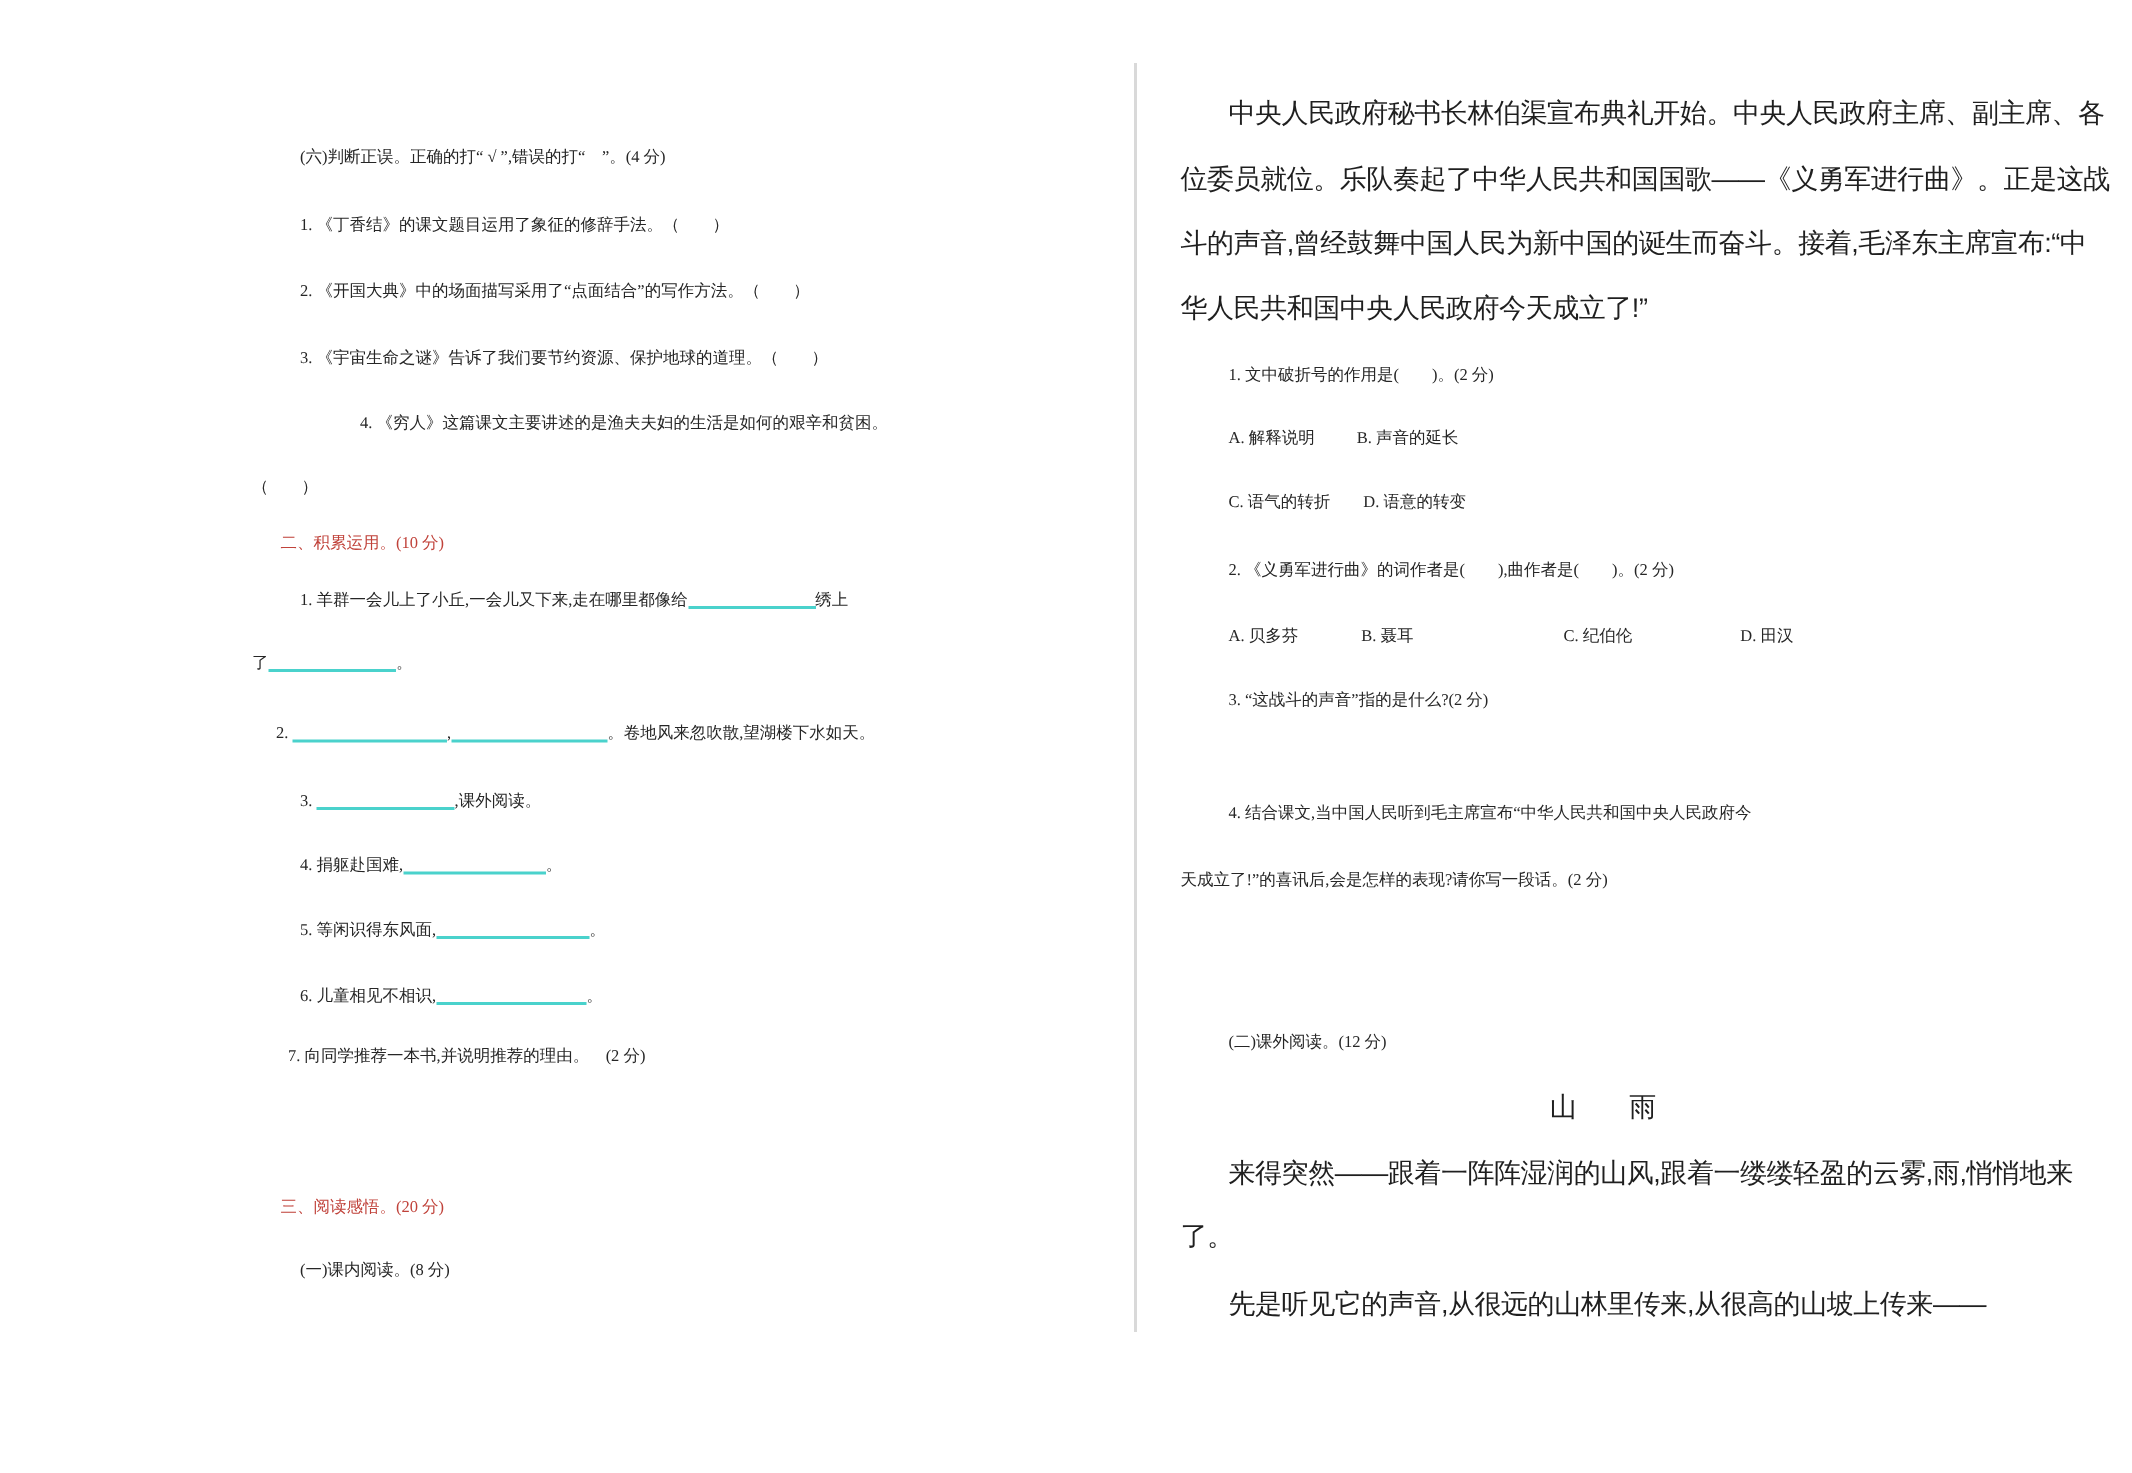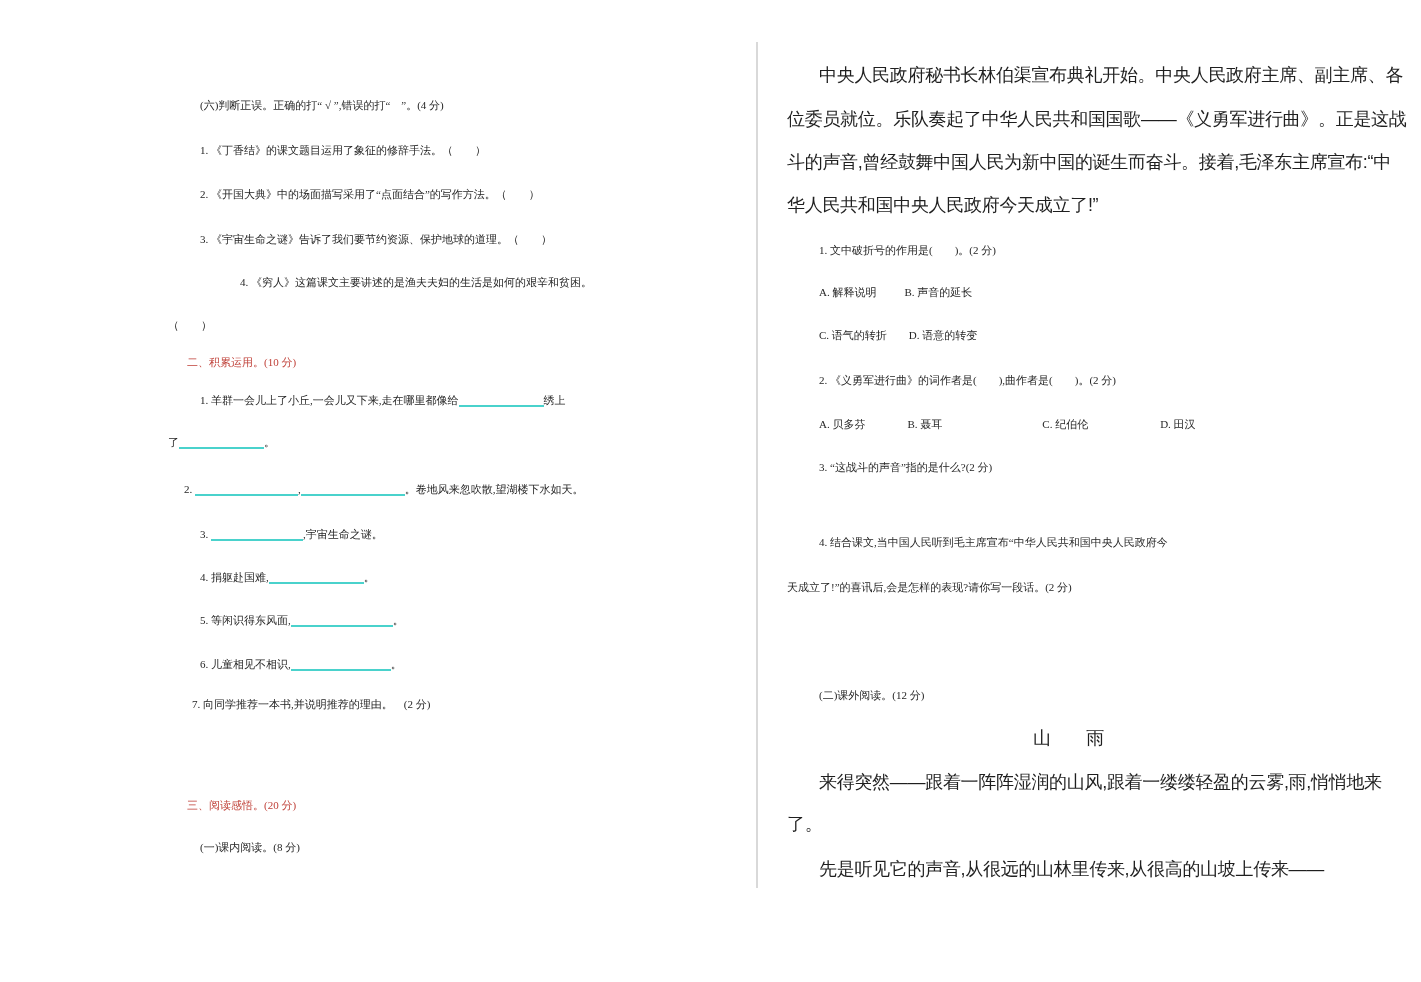--- a/index.html
+++ b/index.html
@@ -62,21 +62,21 @@
       <div class="line song" style="top: 93px; left: 200px;"><span>(六)判断正误。正确的打“ √ ”,错误的打“　”。(4 分)</span></div>
       <div class="line song" style="top: 138px; left: 200px;"><span>1. 《丁香结》的课文题目运用了象征的修辞手法。（　　）</span></div>
       <div class="line song" style="top: 182px; left: 200px;"><span>2. 《开国大典》中的场面描写采用了“点面结合”的写作方法。（　　）</span></div>
       <div class="line song" style="top: 227px; left: 200px;"><span>3. 《宇宙生命之谜》告诉了我们要节约资源、保护地球的道理。（　　）</span></div>
       <div class="line song" style="top: 270px; left: 200px; margin-left: 40px;"><span>4. 《穷人》这篇课文主要讲述的是渔夫夫妇的生活是如何的艰辛和贫困。</span></div>
       <div class="line song" style="top: 313px; left: 168px;"><span>（　　）</span></div>
       <div class="line red" style="top: 350px; left: 168px;"><span>二、积累运用。(10 分)</span></div>
       <div class="line song" style="top: 388px; left: 200px;"><span>1.  羊群一会儿上了小丘,一会儿又下来,走在哪里都像给</span><span class="blank" style="width: 85px;"></span><span>绣上</span></div>
       <div class="line song" style="top: 430px; left: 168px;"><span>了</span><span class="blank" style="width: 85px;"></span><span>。</span></div>
       <div class="line song" style="top: 477px; left: 184px;"><span>2. </span><span class="blank" style="width: 103px;"></span><span>,</span><span class="blank" style="width: 104px;"></span><span>。卷地风来忽吹散,望湖楼下水如天。</span></div>
-      <div class="line song" style="top: 522px; left: 200px;"><span>3. </span><span class="blank" style="width: 92px;"></span><span>,宇宙生命之谜。</span></div>
+      <div class="line song" style="top: 522px; left: 200px;"><span>3. </span><span class="blank" style="width: 92px;"></span><span>,课外阅读。</span></div>
       <div class="line song" style="top: 565px; left: 200px;"><span>4.  捐躯赴国难,</span><span class="blank" style="width: 95px;"></span><span>。</span></div>
       <div class="line song" style="top: 608px; left: 200px;"><span>5.  等闲识得东风面,</span><span class="blank" style="width: 102px;"></span><span>。</span></div>
       <div class="line song" style="top: 652px; left: 200px;"><span>6.  儿童相见不相识,</span><span class="blank" style="width: 100px;"></span><span>。</span></div>
       <div class="line song" style="top: 692px; left: 192px;"><span>7. 向同学推荐一本书,并说明推荐的理由。　(2 分)</span></div>
       <div class="line red" style="top: 793px; left: 168px;"><span>三、阅读感悟。(20 分)</span></div>
       <div class="line song" style="top: 835px; left: 200px;"><span>(一)课内阅读。(8 分)</span></div>
     </div>
   <div id="right-column">
       <div class="line hei" style="top: 63px; left: 819px;"><span>中央人民政府秘书长林伯渠宣布典礼开始。中央人民政府主席、副主席、各</span></div>
       <div class="line hei" style="top: 107px; left: 787px;"><span>位委员就位。乐队奏起了中华人民共和国国歌——《义勇军进行曲》。正是这战</span></div>

